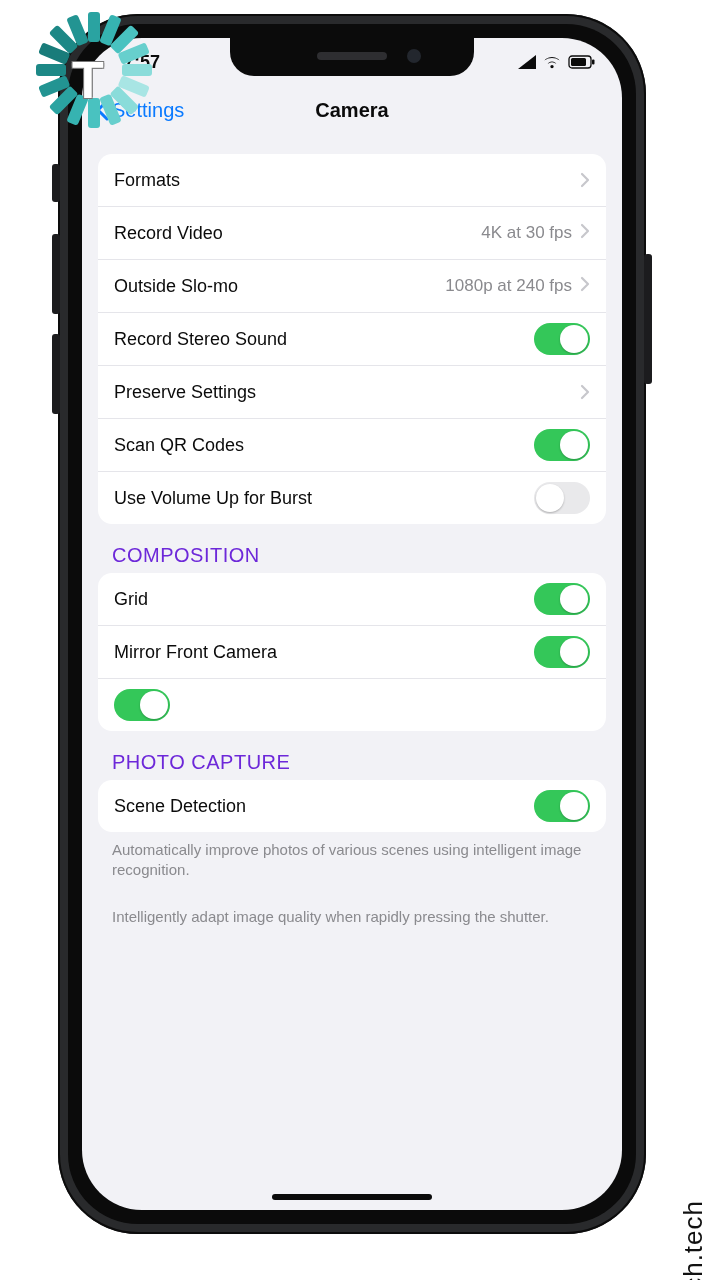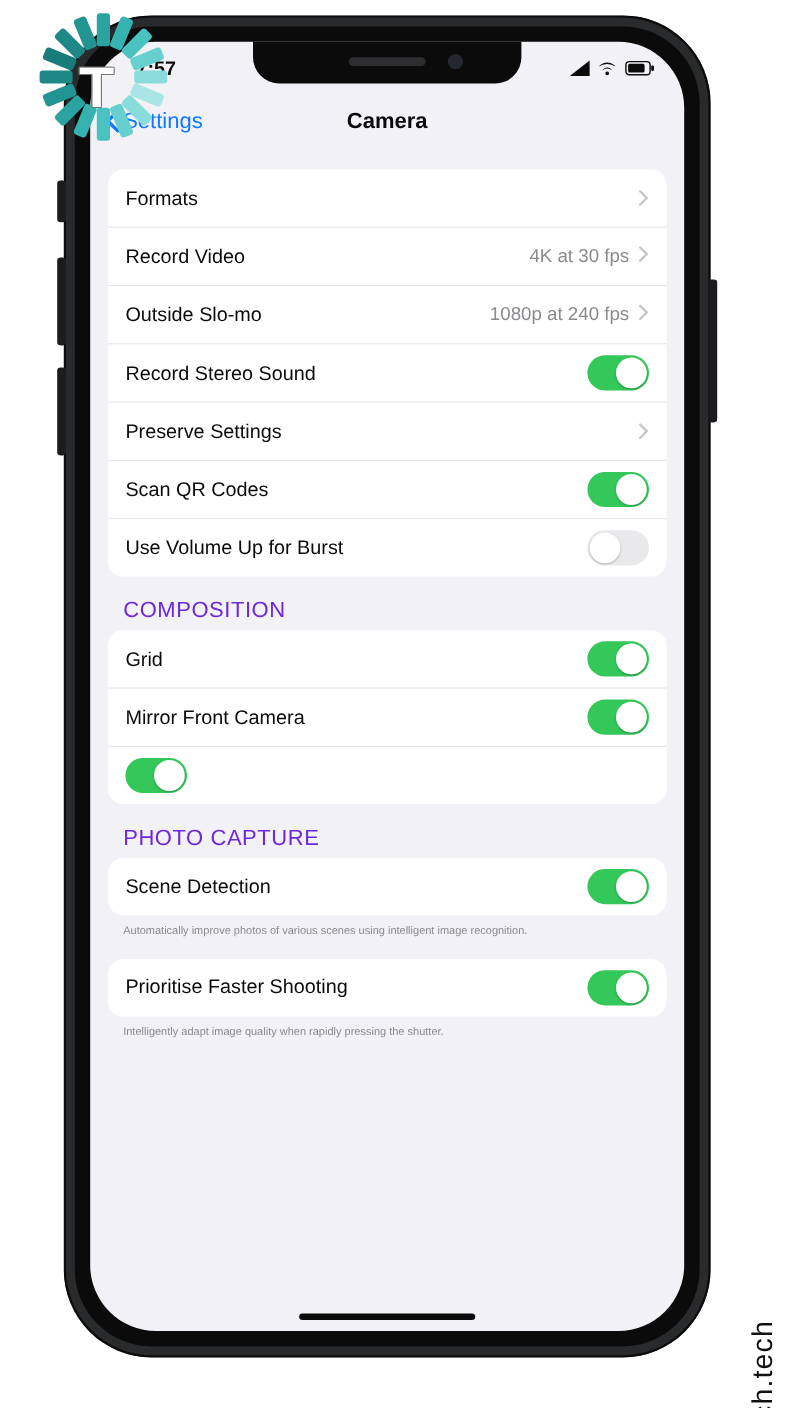--- a/index.html
+++ b/index.html
@@ -143,21 +143,21 @@
   .toggle::after{
     content:"";position:absolute;top:2px;left:2px;width:28px;height:28px;
     background:#ffffff;border-radius:50%;box-shadow:0 1px 2px rgba(0,0,0,.25);
     transition:left .15s;
   }
   .toggle.on{background:#34c759;}
   .toggle.on::after{left:26px;}
   .toggle.off{background:#e9e9eb;}
   .toggle.off::after{left:2px;}
   .footer-note{
-    font-size:10px;color:#8a8a8e;
+    font-size:15px;color:#8a8a8e;
     padding:8px 14px 0;
     line-height:1.35;
   }
   .home-indicator{
     position:absolute;bottom:10px;left:50%;transform:translateX(-50%);
     width:160px;height:6px;background:#0b0b0b;border-radius:3px;
   }
   
   .logo{
     position:absolute;
@@ -303,26 +303,20 @@
       <div class="section-header">Photo Capture</div>
       <div class="group">
         <div class="row">
           <span>Scene Detection</span>
           <span class="toggle on"></span>
         </div>
       </div>
       <div class="footer-note">Automatically improve photos of various scenes using intelligent image recognition.</div>
 
       <div style="height:18px"></div>
-      <div class="group">
-        <div class="row">
-          <span>Prioritise Faster Shooting</span>
-          <span class="toggle on"></span>
-        </div>
-      </div>
       <div class="footer-note">Intelligently adapt image quality when rapidly pressing the shutter.</div>
 
     </div>
 
     <div class="home-indicator"></div>
   </div>
 </div>
 
 <div class="logo">
   <div id="logo-ticks">

